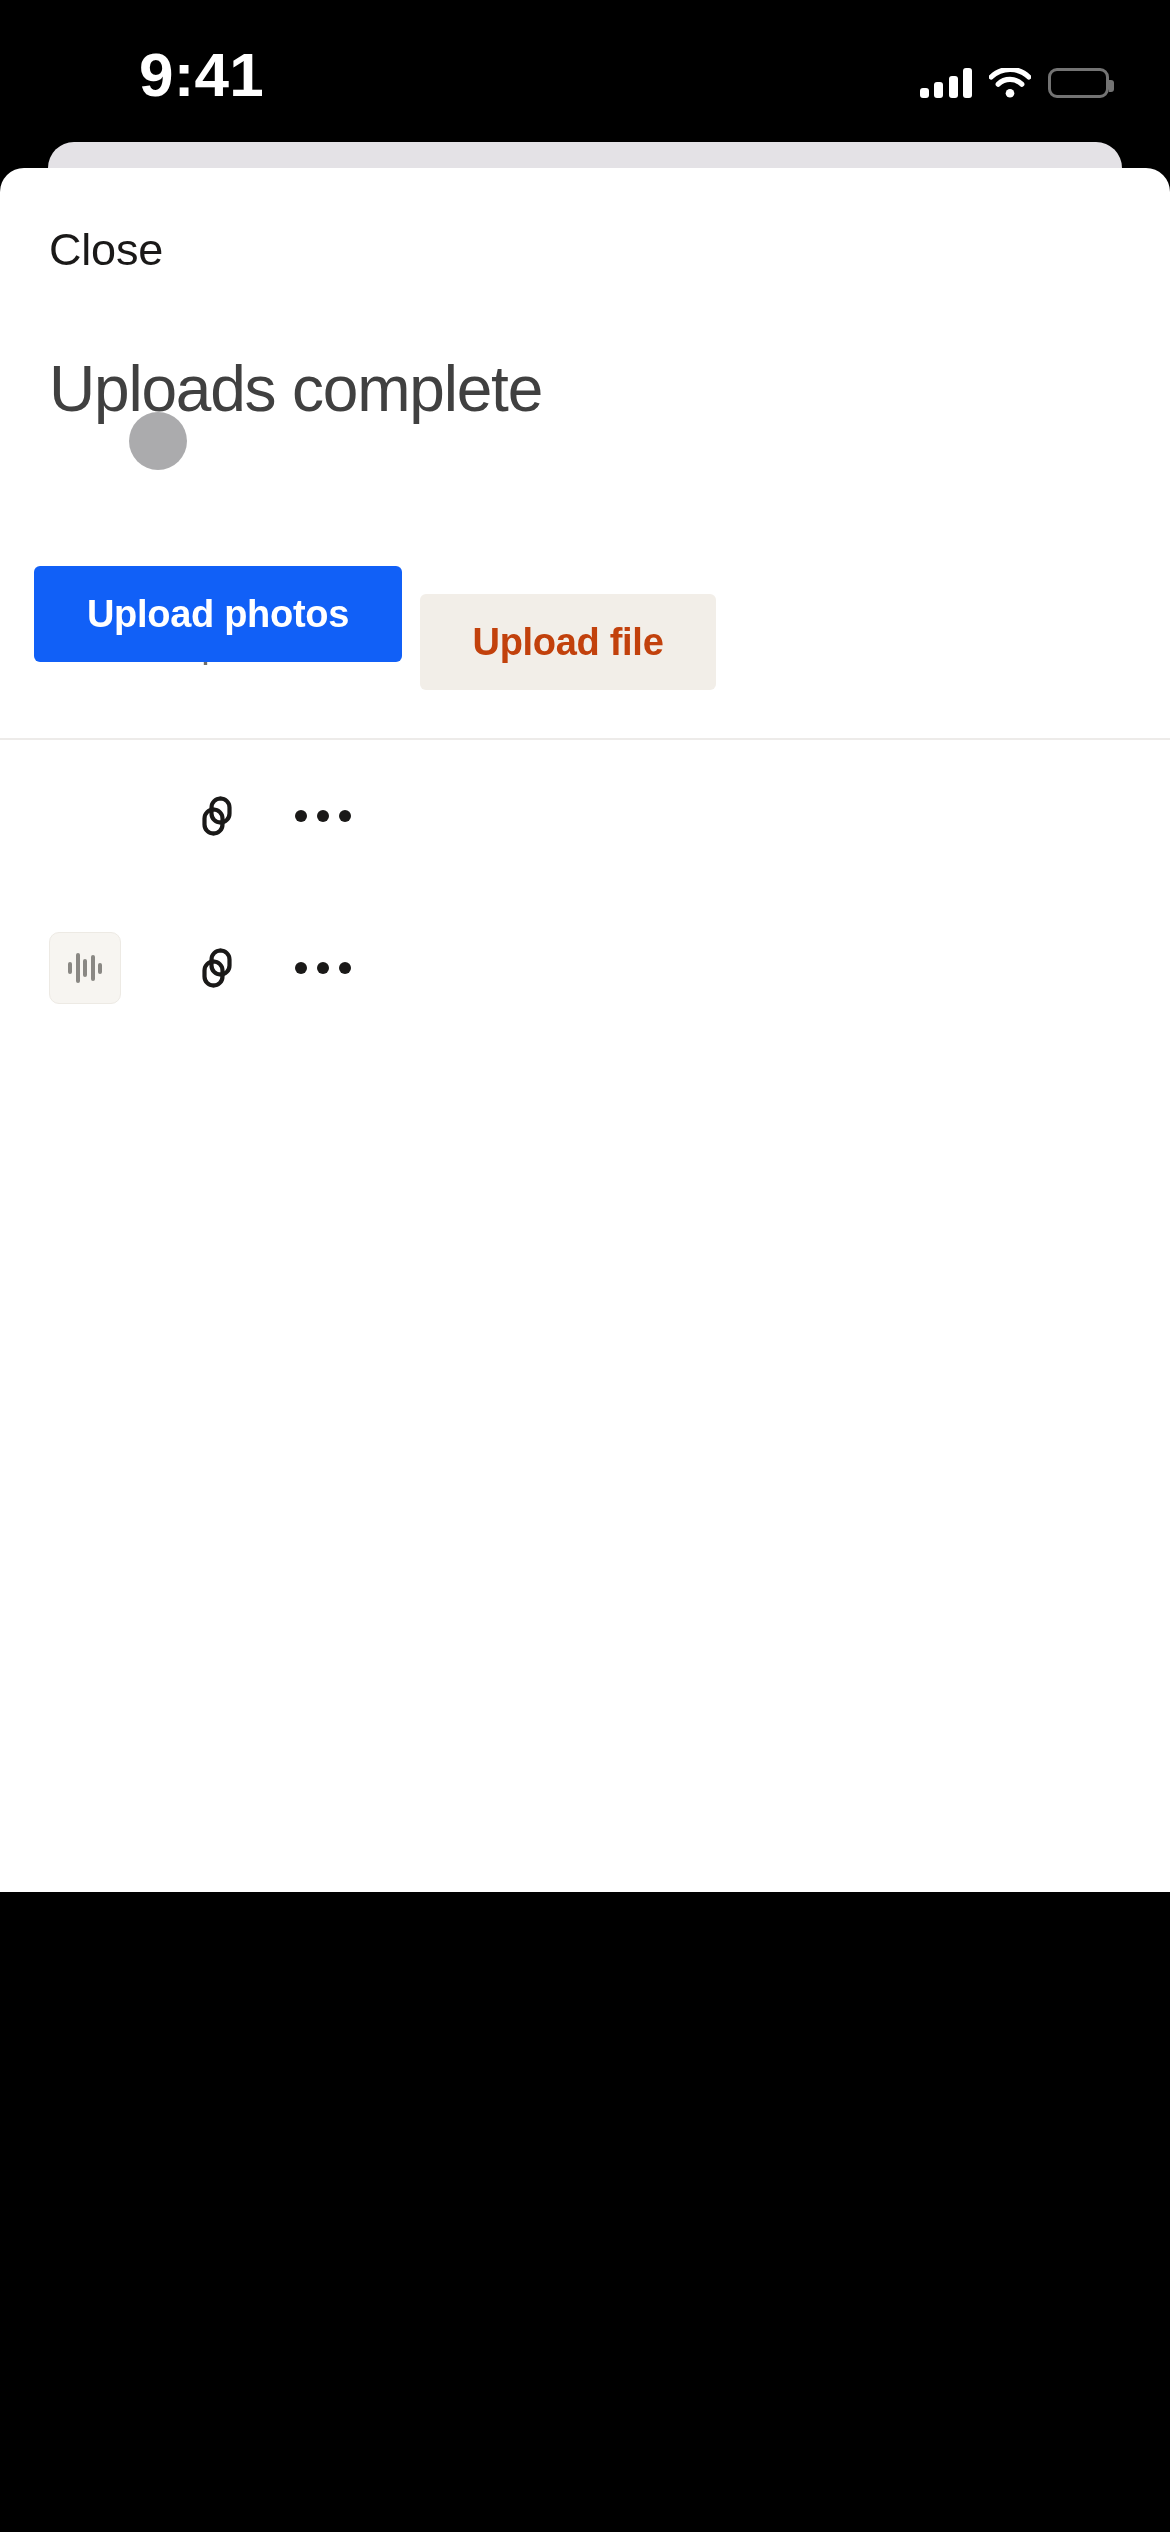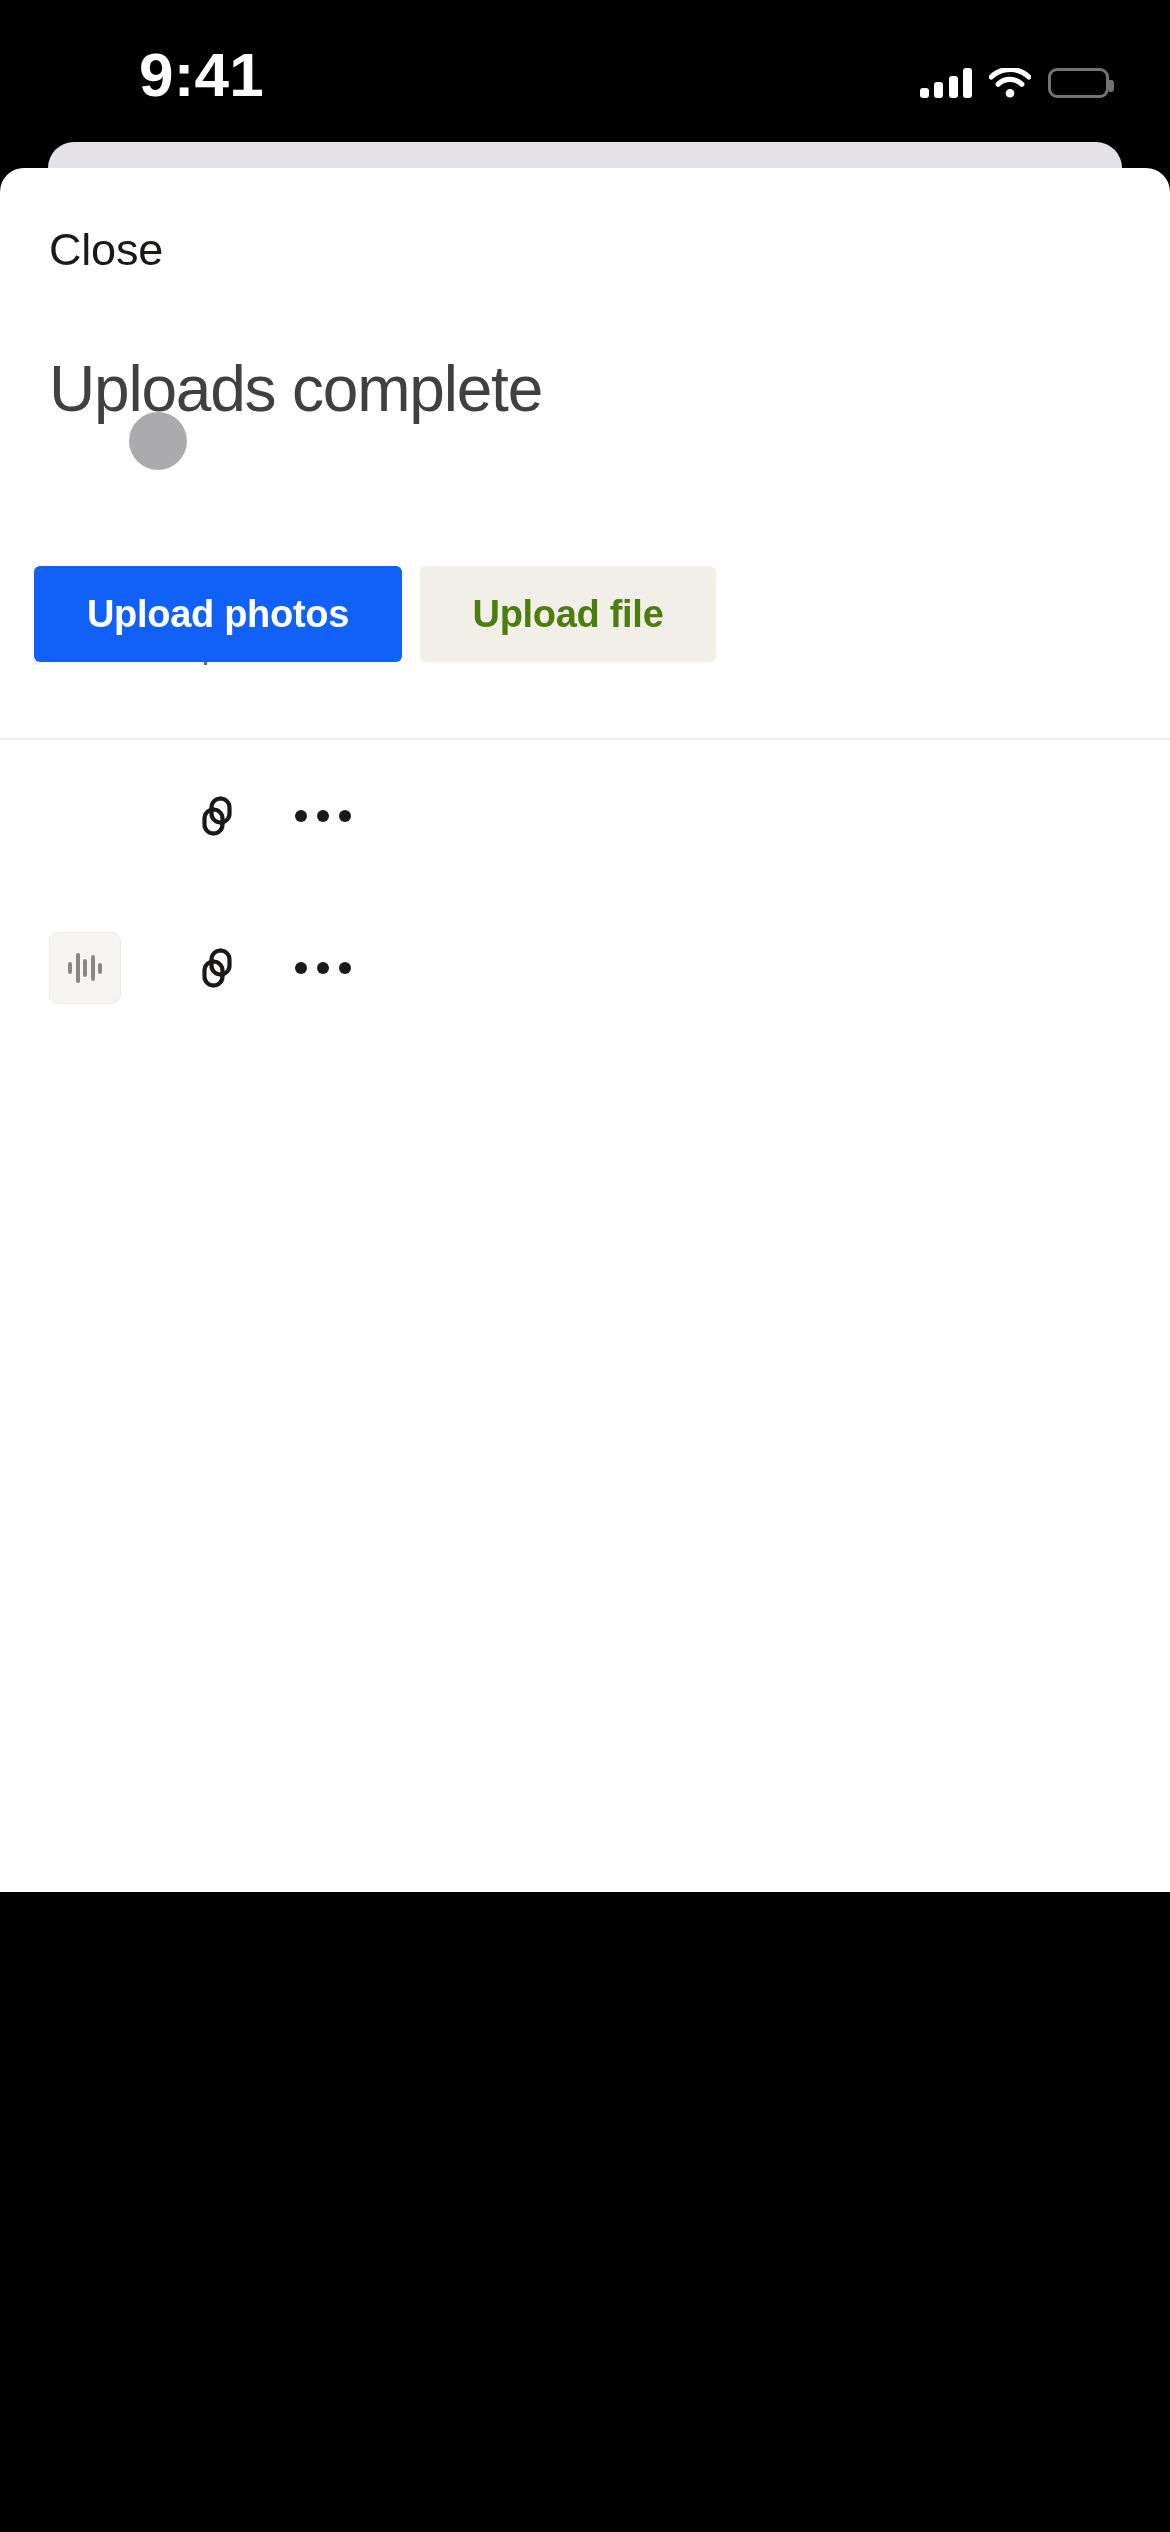--- a/index.html
+++ b/index.html
@@ -143,21 +143,21 @@
     font-size:38px;
     font-weight:700;
     letter-spacing:-0.3px;
     font-family:"Liberation Sans", sans-serif;
     cursor:pointer;
     display:flex; align-items:center; justify-content:center;
     padding:0 36px;
     white-space:nowrap;
   }
   #upload-photos-button { background:#1160F7; color:#fff; min-width:368px; }
-  #upload-file-button  { background:#F2EEE8; color:#4d7c0f; min-width:296px; }
+  #upload-file-button  { background:#F2EEE8; color:#c2410c; min-width:296px;margin-top:28px; }
 
   
   #header-divider {
     position:absolute;
     left:0; top:570px;
     width:1170px; height:2px;
     background:#EDEBE9;
   }
 
   

